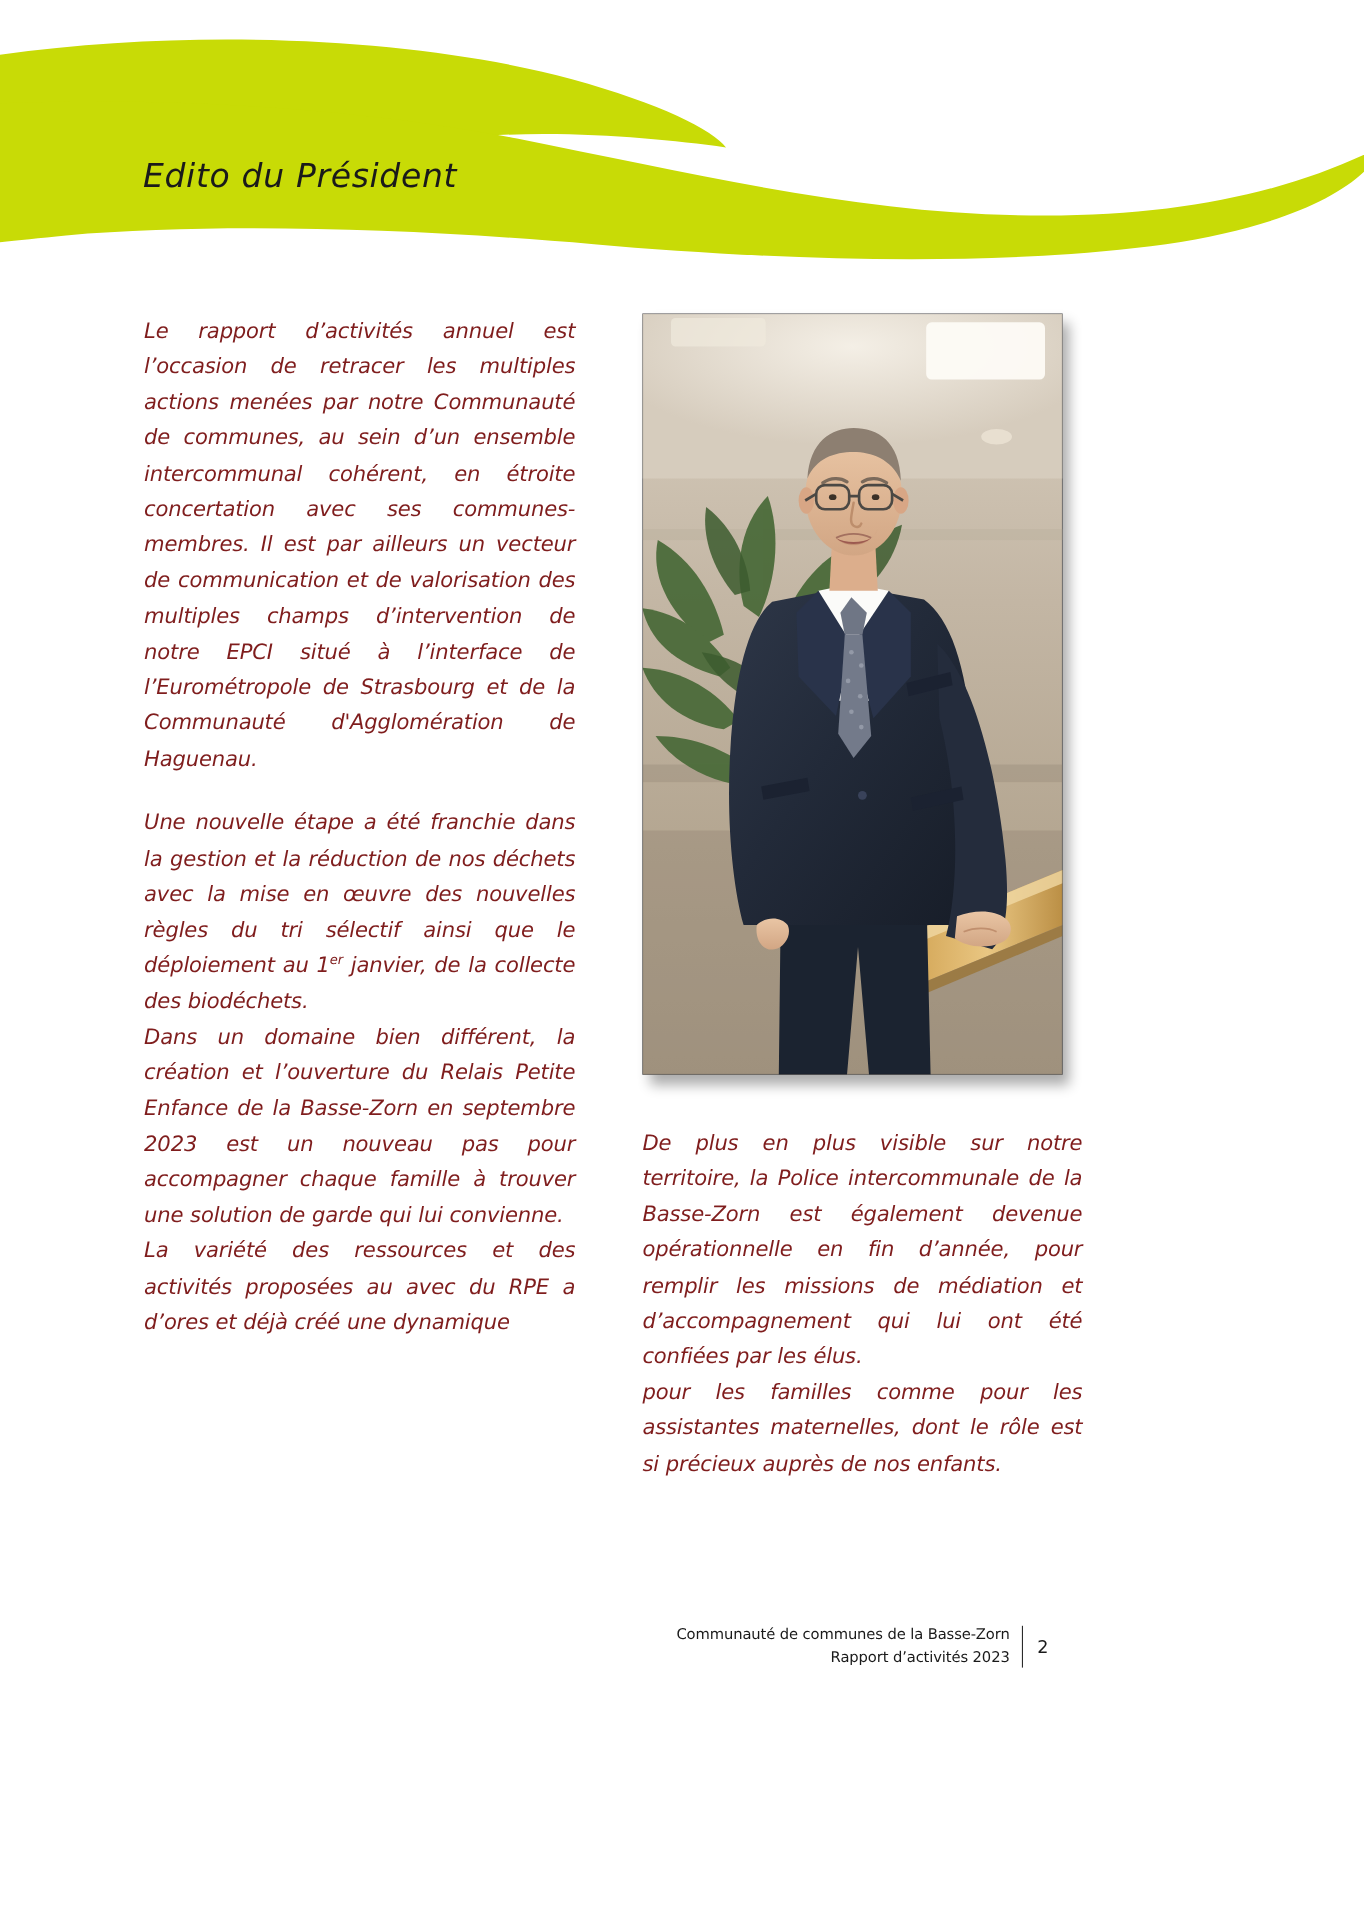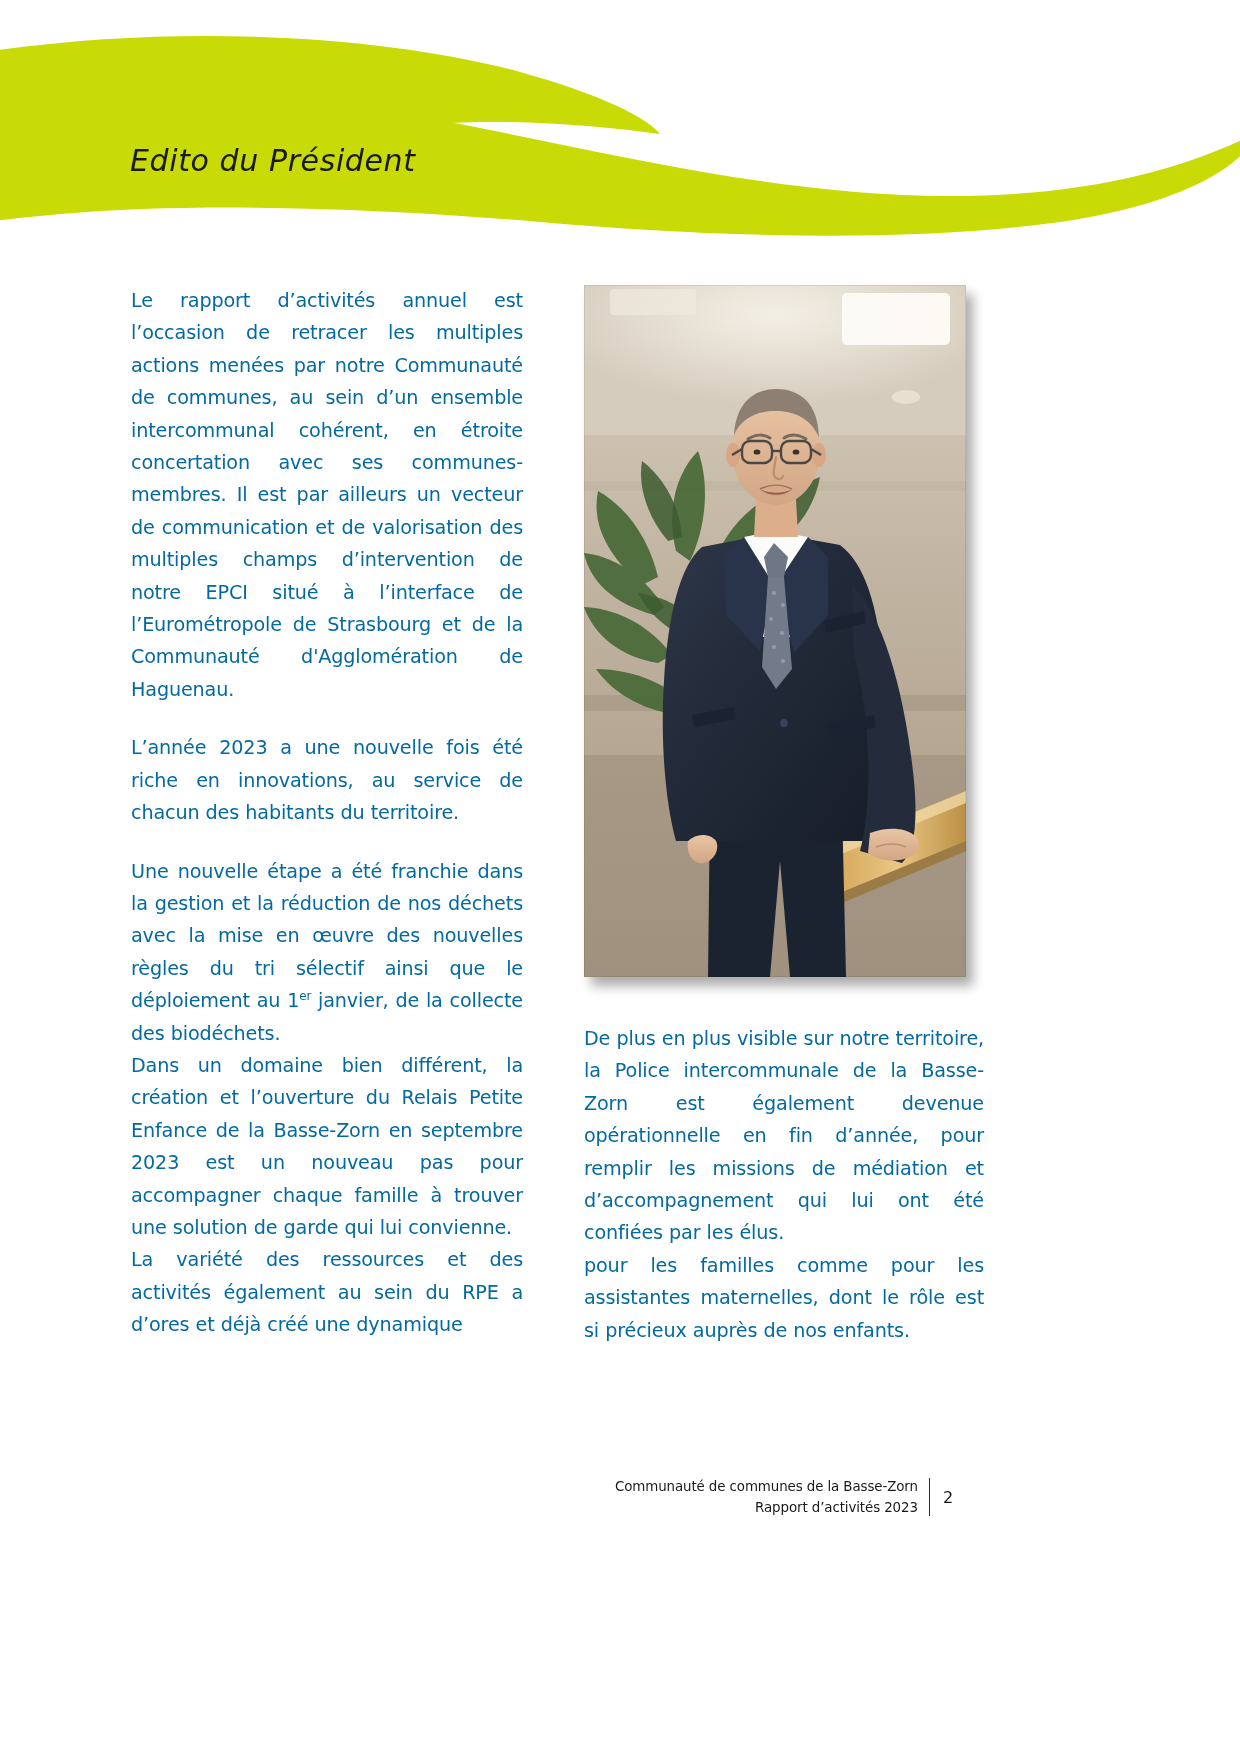--- a/index.html
+++ b/index.html
@@ -68,21 +68,22 @@
   
   .para {
     font-size: 19.2px;
     line-height: 32.4px;
     text-align: justify;
     text-justify: inter-word;
     margin: 0 0 26px 0;
     font-family: "DejaVu Sans", "Liberation Sans", sans-serif;
     letter-spacing: -0.15px;
     word-spacing: 0.2px;
-    color: #0369a1;
+    color: #7f1d1d;
+    font-style: italic;
   }
   .para.tight {
     margin-bottom: 0;
   }
   .para.last {
     margin-bottom: 0;
   }
   .para sup {
     font-size: 0.62em;
     vertical-align: super;
@@ -164,30 +165,29 @@
                Z"></path>
     </g>
   </svg>
   <div class="page-title">Edito du Président</div>
 </div>
 
 <div class="col-left">
 
   <p class="para">Le rapport d’activités annuel est l’occasion de retracer les multiples actions menées par notre Communauté de communes, au sein d’un ensemble intercommunal cohérent, en étroite concertation avec ses communes-membres. Il est par ailleurs un vecteur de communication et de valorisation des multiples champs d’intervention de notre EPCI situé à l’interface de l’Eurométropole de Strasbourg et de la Communauté d'Agglomération de Haguenau.</p>
 
-  <p class="para">L’année 2023 a une nouvelle fois été riche en innovations, au service de chacun des habitants du territoire.</p>
 
   <p class="para tight">
     <span>Une nouvelle étape a été franchie dans la gestion et la réduction de nos déchets avec la mise en œuvre des nouvelles règles du tri sélectif ainsi que le déploiement au 1</span><sup>er</sup><span> janvier, de la collecte des biodéchets.</span>
   </p>
 
 
   <p class="para tight">Dans un domaine bien différent, la création et l’ouverture du Relais Petite Enfance de la Basse-Zorn en septembre 2023 est un nouveau pas pour accompagner chaque famille à trouver une solution de garde qui lui convienne.</p>
 
-  <p class="para last">La variété des ressources et des activités également au sein du RPE a d’ores et déjà créé une dynamique</p>
+  <p class="para last">La variété des ressources et des activités proposées au avec du RPE a d’ores et déjà créé une dynamique</p>
 
 </div>
 
 <div class="col-right-photo">
   <div class="photo-frame">
     <svg viewBox="0 0 382 692" xmlns="http://www.w3.org/2000/svg" aria-hidden="true">
       <defs>
         <linearGradient id="bgwall" x1="0" y1="0" x2="0" y2="1">
           <stop offset="0%" stop-color="#d9cfc0"></stop>
           <stop offset="38%" stop-color="#c3b6a4"></stop>

